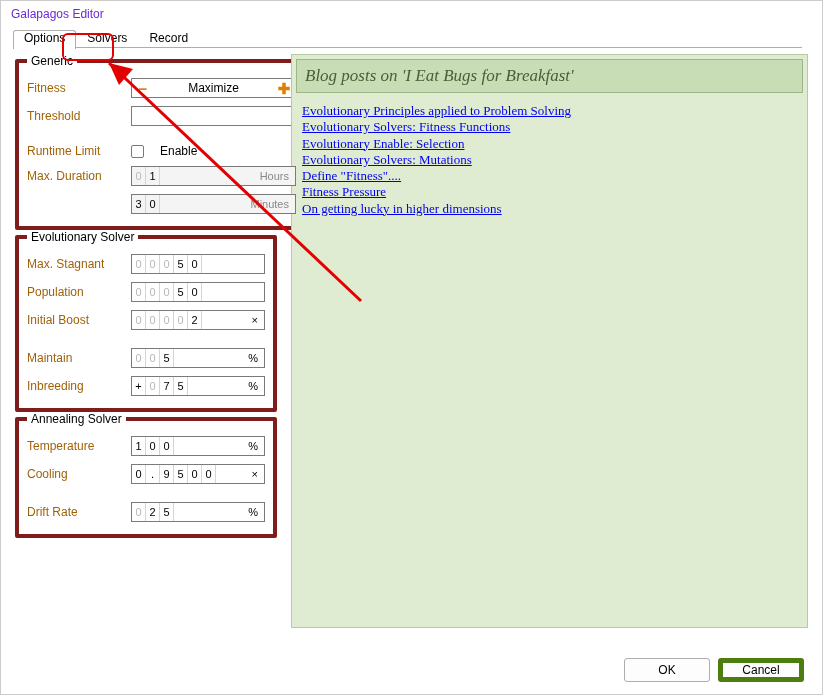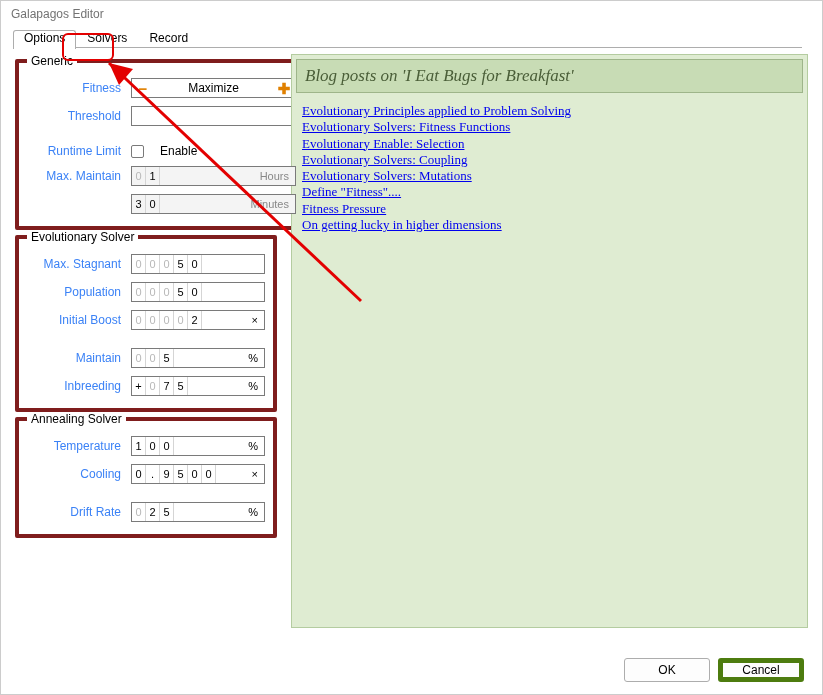--- a/index.html
+++ b/index.html
@@ -11,21 +11,21 @@
     background: #fff;
     width: 823px;
     height: 695px;
     overflow: hidden;
     position: relative;
     border: 1px solid #ccc;
   }
   .titlebar {
     padding: 6px 10px 2px 10px;
     font-size: 12px;
-    color: #737373;
+    color: #6d28d9;
   }
   .tabs {
     display: flex;
     align-items: flex-end;
     padding-left: 12px;
     margin-top: 6px;
     position: relative;
   }
   .tab {
     padding: 0 10px 4px 10px;
@@ -88,22 +88,21 @@
   }
   .row {
     display: flex;
     align-items: center;
     margin-bottom: 8px;
     gap: 6px;
   }
   .row:last-child { margin-bottom: 0; }
   .lbl {
     width: 98px;
-    text-align: right;
-    color: #3b82f6;
+    color: #a16207;
     font-size: 12px;
     padding-right: 4px;
   }
   .fitness-ctrl {
     flex: 1;
     border: 1px solid #7a7a7a;
     background: #fff;
     height: 20px;
     display: flex;
     align-items: center;
@@ -288,21 +287,21 @@
 
       <div class="row">
         <div class="lbl">Runtime Limit</div>
         <div class="chk-row">
           <span class="chk"></span>
           <span>Enable</span>
         </div>
       </div>
 
       <div class="row">
-        <div class="lbl">Max. Maintain</div>
+        <div class="lbl">Max. Duration</div>
         <div class="digitbox disabled">
           <div class="digits">
               <span class="digit dim">0</span>
               <span class="digit">1</span>
             </div>
           <span class="unit">Hours</span>
         </div>
       </div>
       <div class="row">
         <div class="lbl"></div>
@@ -431,21 +430,20 @@
     </fieldset>
 
   </div>
 
   <div class="right-panel">
     <div class="blog-header">Blog posts on 'I Eat Bugs for Breakfast'</div>
     <div class="blog-links" id="blog-links">
         <a>Evolutionary Principles applied to Problem Solving</a>
         <a>Evolutionary Solvers: Fitness Functions</a>
         <a>Evolutionary Enable: Selection</a>
-        <a>Evolutionary Solvers: Coupling</a>
         <a>Evolutionary Solvers: Mutations</a>
         <a>Define "Fitness"....</a>
         <a>Fitness Pressure</a>
         <a>On getting lucky in higher dimensions</a>
       </div>
   </div>
 </div>
 
 <div class="buttons">
   <div class="btn">OK</div>

